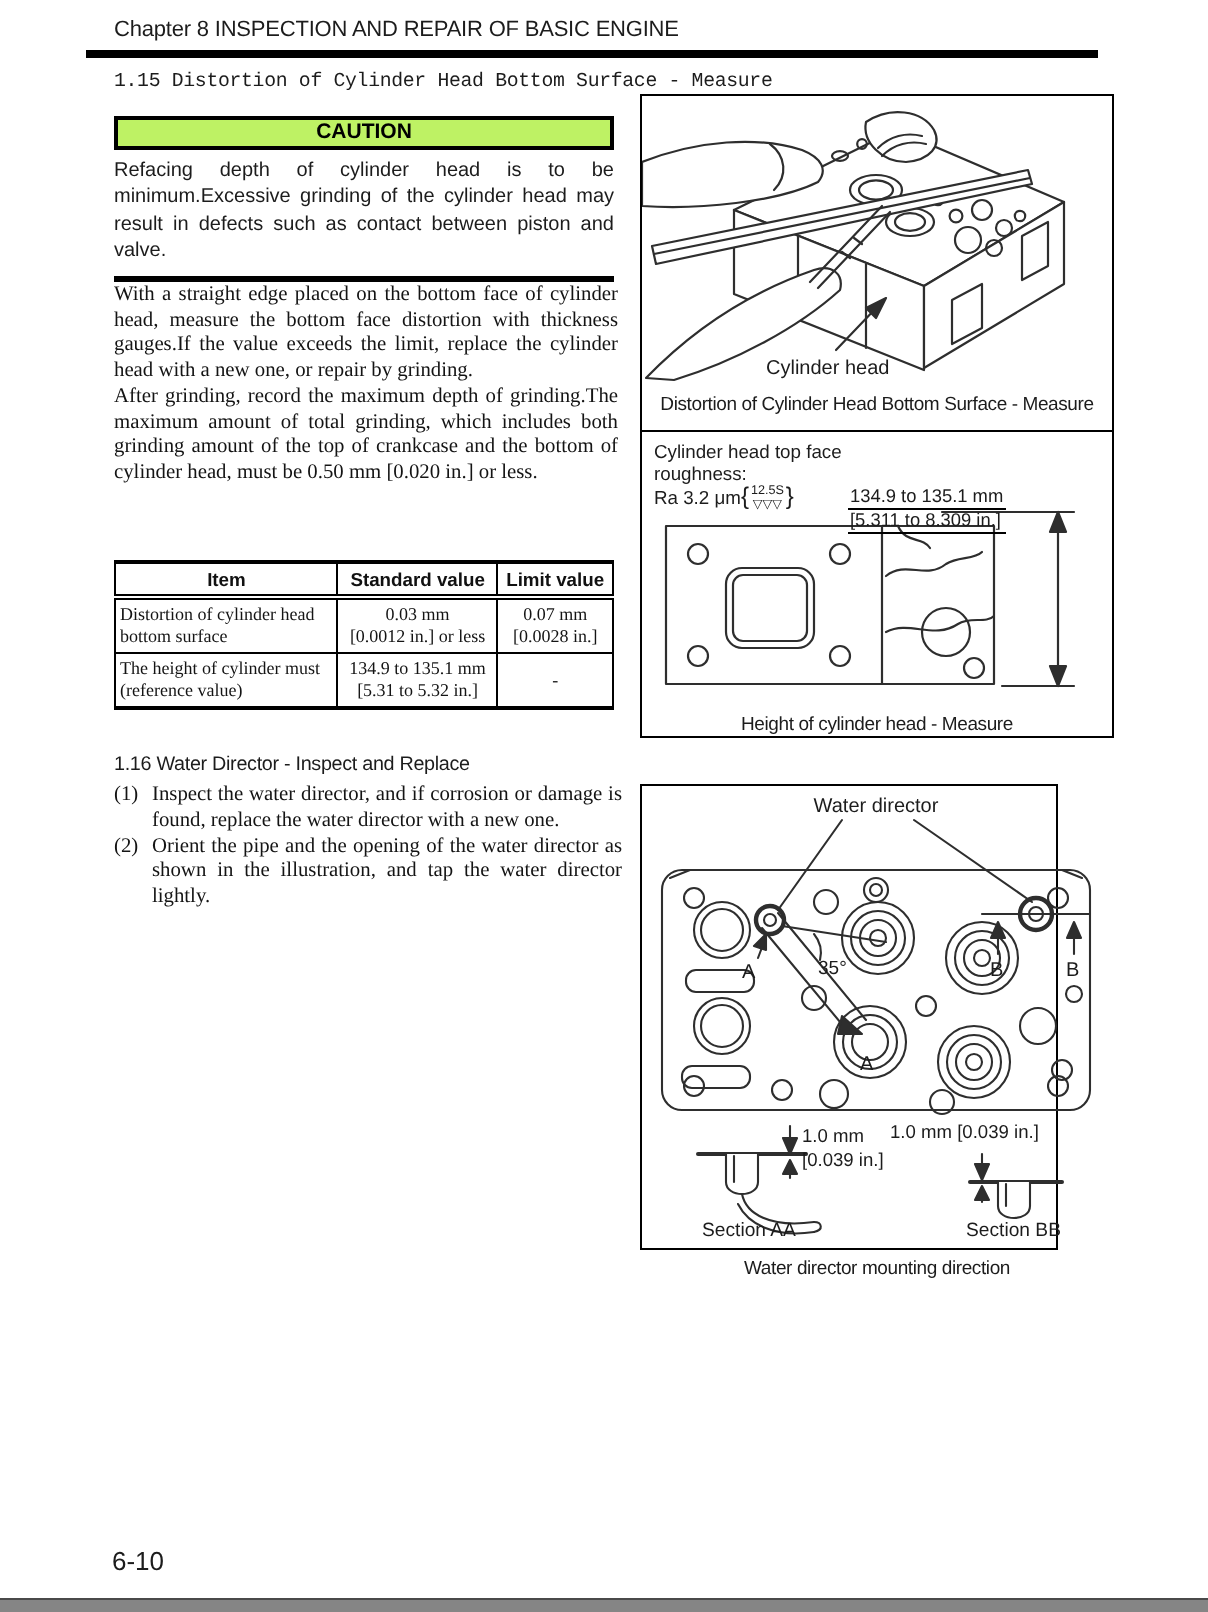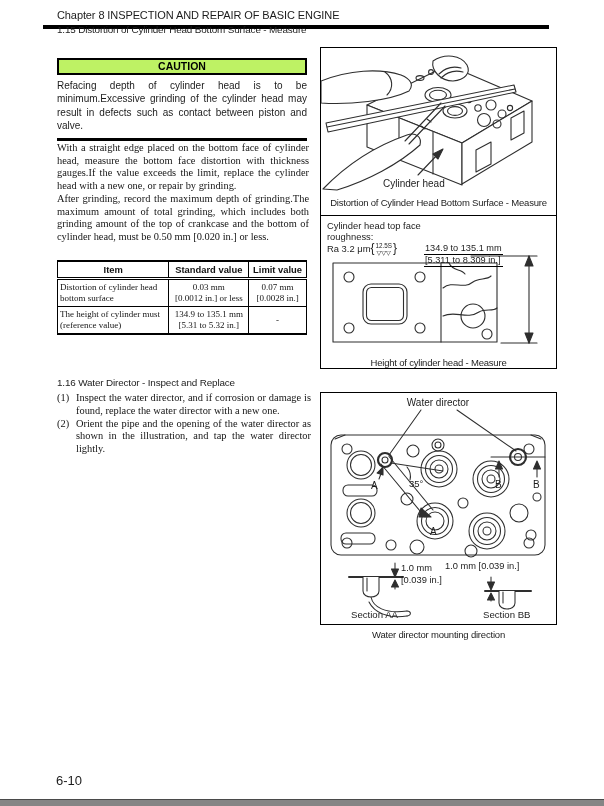--- a/index.html
+++ b/index.html
@@ -6,54 +6,54 @@
   html,body { background:#fff; }
   body { width:604px; height:806px; font-family:"Liberation Sans",sans-serif; color:#111; position:relative; overflow:hidden; }
   .abs { position:absolute; }
 
   
   #header-text { left:57px; top:9px; font-size:11px; letter-spacing:-0.1px; color:#1c1c1c; white-space:nowrap; }
   #header-rule { left:43px; top:25px; width:506px; height:4px; background:#000; }
 
   
   .sec-title { font-size:9.9px; letter-spacing:-0.15px; color:#1c1c1c; white-space:nowrap; }
-  #title-115 { left:57px; top:24px; }
+  #title-115 { left:57px; top:35px;font-family:Liberation Mono, monospace; }
   #title-116 { left:57px; top:377px; }
 
   
   #caution { left:57px; top:58px; width:250px; }
   .caution-banner { border:2px solid #000; background:#bef264; text-align:center; font-weight:bold; font-size:10.5px; line-height:13px; height:17px; color:#000; }
   .caution-body { font-size:10px; line-height:13.4px; text-align:justify; padding-top:4px; color:#1c1c1c; }
   .caution-rule { margin-top:5px; height:3px; background:#000; }
 
   
   .para { font-family:"Liberation Serif",serif; font-size:10.4px; line-height:12.7px; text-align:justify; width:252px; color:#141414; }
   #para1 { left:57px; top:142px; }
   #para2 { left:57px; top:193px; }
 
   
-  #spec-table { left:57px; top:260px; }
+  #spec-table { left:57px; top:280px; }
   table { border-collapse:collapse; width:250px; }
   th { font-size:9.4px; font-weight:bold; border:1px solid #000; border-top:2.5px solid #000; border-bottom:3px double #000; padding:2px 1px; color:#111; }
   td { font-family:"Liberation Serif",serif; font-size:9px; line-height:11px; border:1px solid #000; padding:2px 2px; text-align:center; white-space:pre-line; color:#141414; }
   tr:last-child td { border-bottom:2.5px solid #000; }
   td.c1 { text-align:left; }
   col.w1{width:112px;} col.w2{width:80px;} col.w3{width:58px;}
 
   
   #list-116 { left:57px; top:392px; width:254px; font-family:"Liberation Serif",serif; font-size:10.4px; line-height:12.8px; color:#141414; }
   .li { display:flex; }
   .li-num { width:19px; flex:none; }
   .li-text { flex:1; text-align:justify; }
 
   
   .figbox { border:1.6px solid #000; background:#fff; }
   #fig1-box { left:320px; top:47px; width:237px; height:184px; }
   #fig2-box { left:320px; top:215px; width:237px; height:154px; }
-  #fig3-box { left:320px; top:392px; width:237px; height:233px; }
+  #fig3-box { left:320px; top:392px; width:209px; height:233px; }
   .figcap { width:245px; text-align:center; font-size:9.5px; letter-spacing:-0.2px; white-space:nowrap; color:#1c1c1c; }
   #fig1-caption { left:316px; top:197px; }
   #fig2-caption { left:316px; top:357px; }
   #fig3-caption { left:316px; top:629px; }
   svg { display:block; }
   svg text { font-family:"Liberation Sans",sans-serif; fill:#1c1c1c; stroke:none; }
 
   
   .fig2-rough { position:absolute; left:6px; top:4px; font-size:9.4px; line-height:11px; color:#1c1c1c; }
   .rough-row { display:flex; align-items:flex-start; margin-top:1px; }

